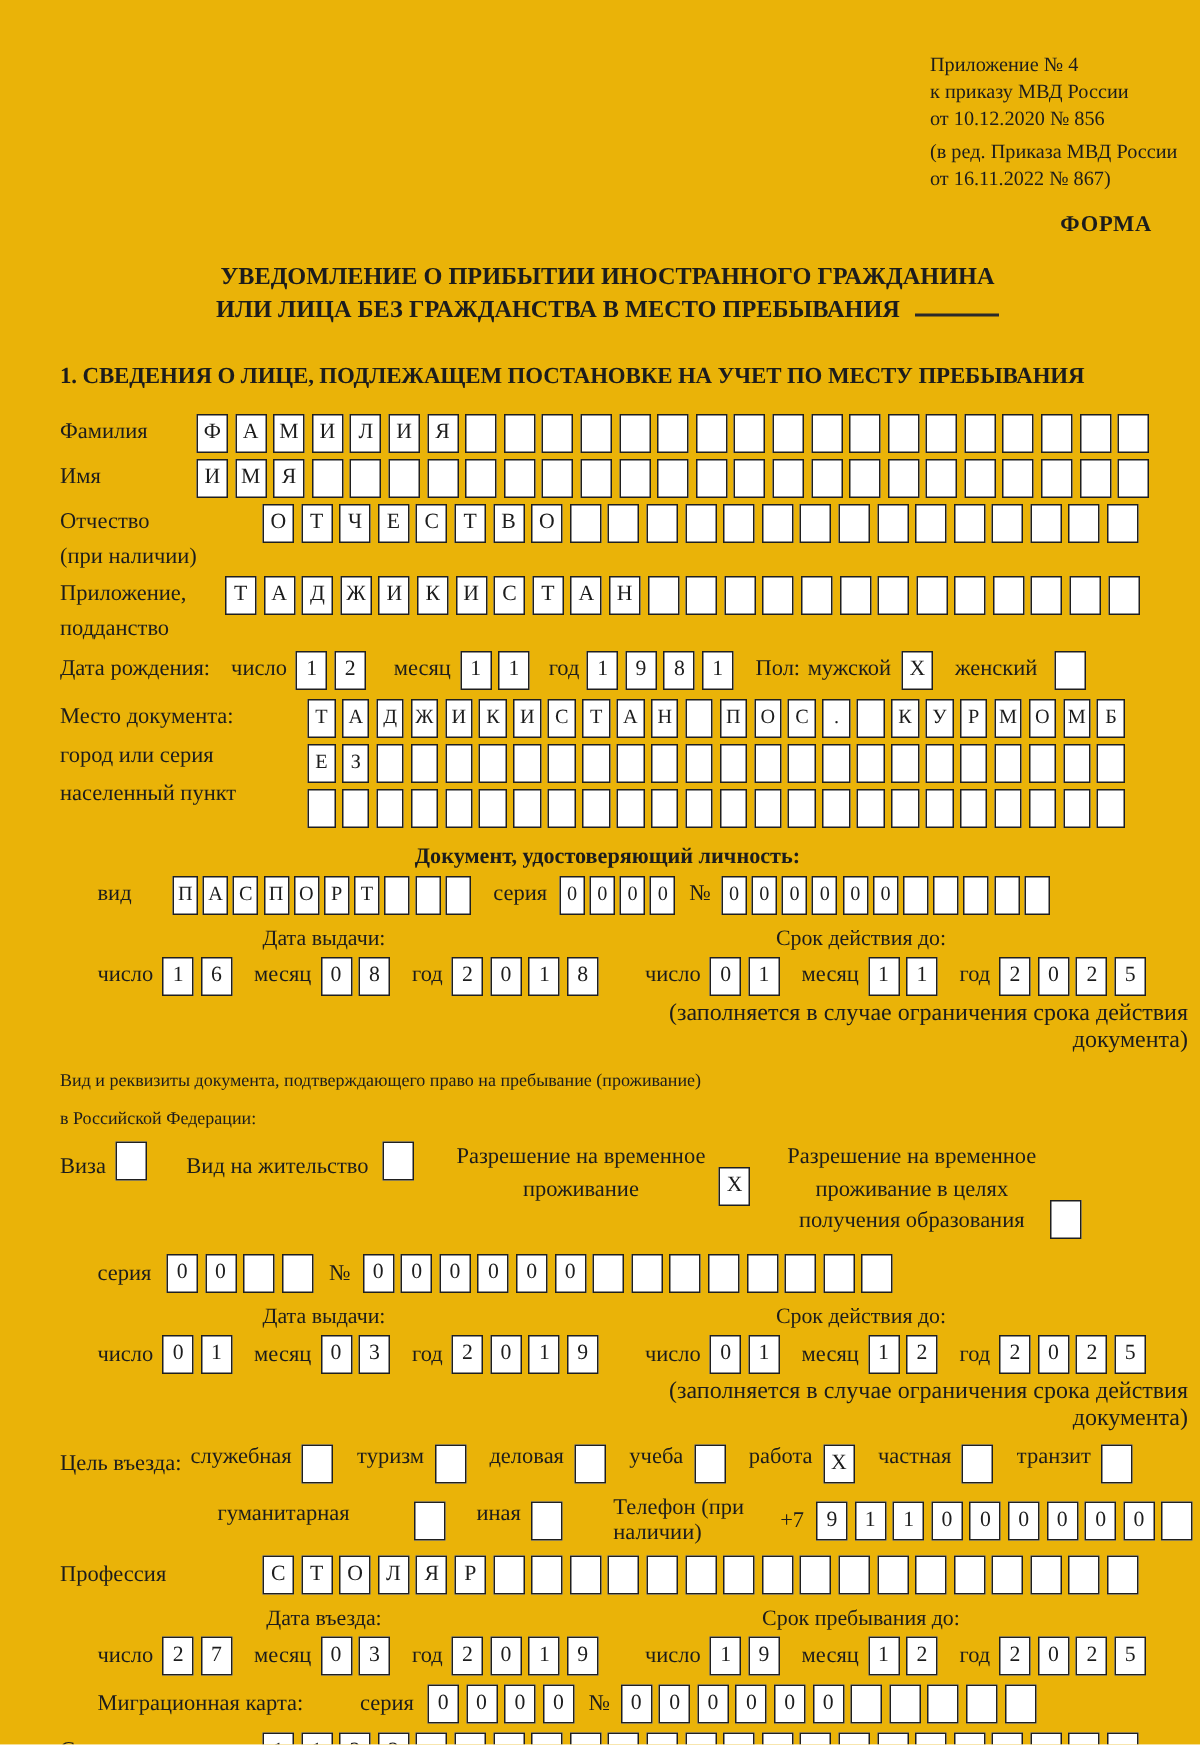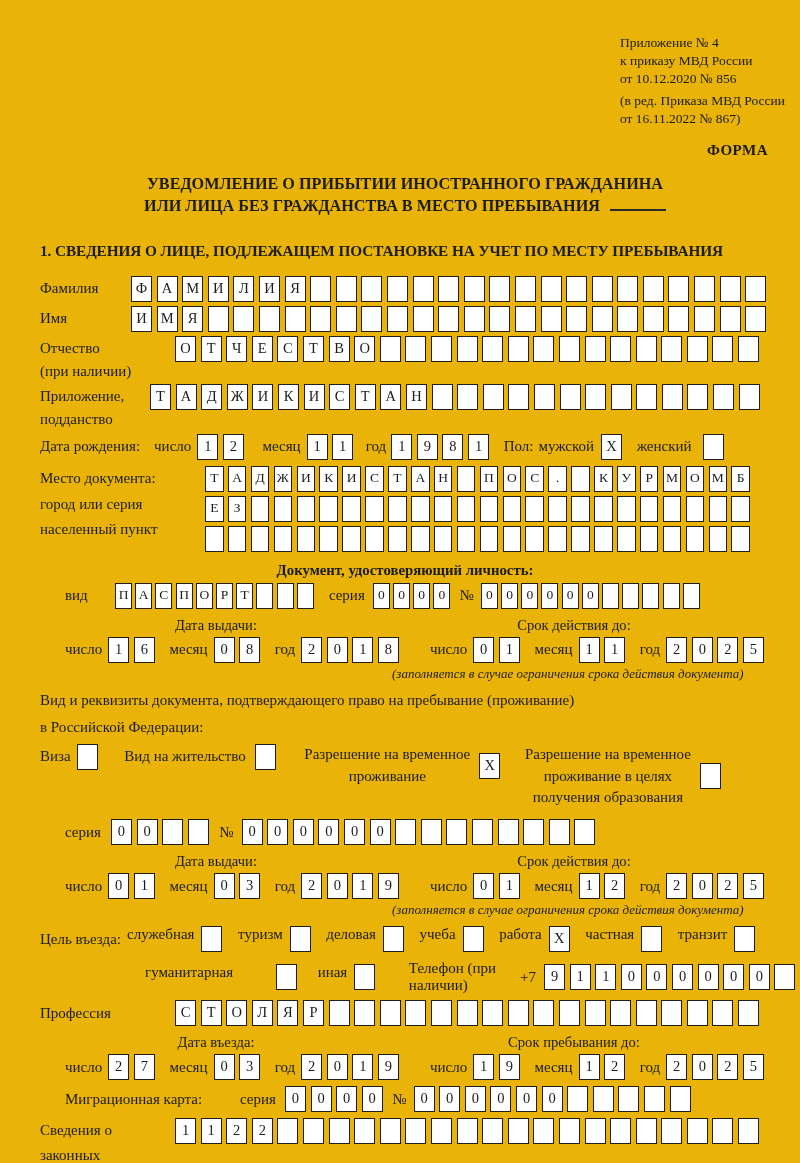--- a/index.html
+++ b/index.html
@@ -35,24 +35,24 @@
   .dates{display:flex; margin-top:8px;}
   .dcol-l{width:352px; flex-shrink:0;}
   .dcol-r{flex:1;}
   .dhead{text-align:center; font-size:14.6px; margin-bottom:3px;}
   .dcol-r .dhead{text-align:center; padding-right:44px;}
   .dline{display:flex; align-items:center;}
   .dcol-l .dline{padding-left:25px;}
   .dcol-r .dline{padding-left:38px;}
   .dl{font-size:15px; margin-right:6px;}
   .dline .boxes{margin-right:10px;}
-  .dnote{font-size:13px; margin-top:3px; text-align:left; padding-right:8px;font-style:italic;}
-  .intro{font-size:15px; margin-top:10px;}
+  .dnote{font-size:16px; margin-top:3px; text-align:right; padding-right:8px;}
+  .intro{font-size:12px; margin-top:10px;}
   .permits{display:flex; align-items:flex-start; margin-top:8px;}
-  .permit{display:flex; align-items:center;}
+  .permit{display:flex; align-items:flex-end;}
   .plabel{font-size:15px;}
   .plabel.multi{text-align:center; line-height:1.45;}
   .permit .boxes{margin-left:9px; margin-top:0;}
   .purpose-row{display:flex; align-items:center; margin-top:8px;}
   .popt{display:flex; align-items:flex-start; margin-right:11px;}
   .popt .boxes{margin-left:7px;}
   .indent{padding-left:105px;}
   .phone-lbl{font-size:15px; margin:0 14px 0 18px;}
   .pref{font-size:15px; margin-right:8px;}
   .mt10{margin-top:10px;} .mt6{margin-top:6px;}

